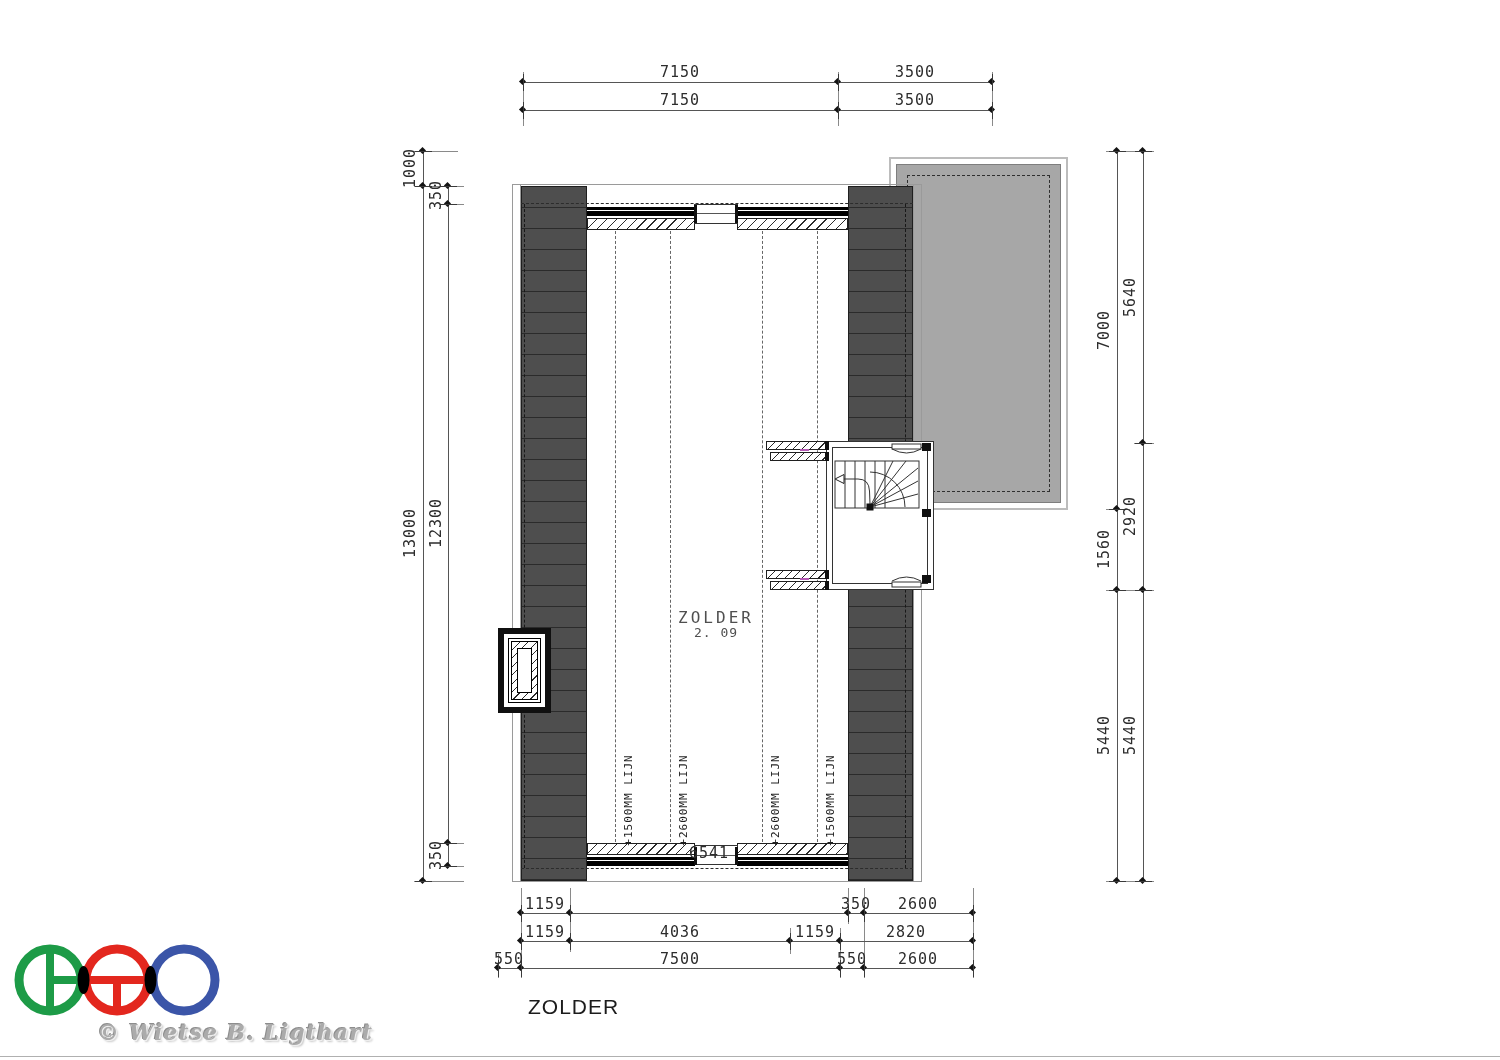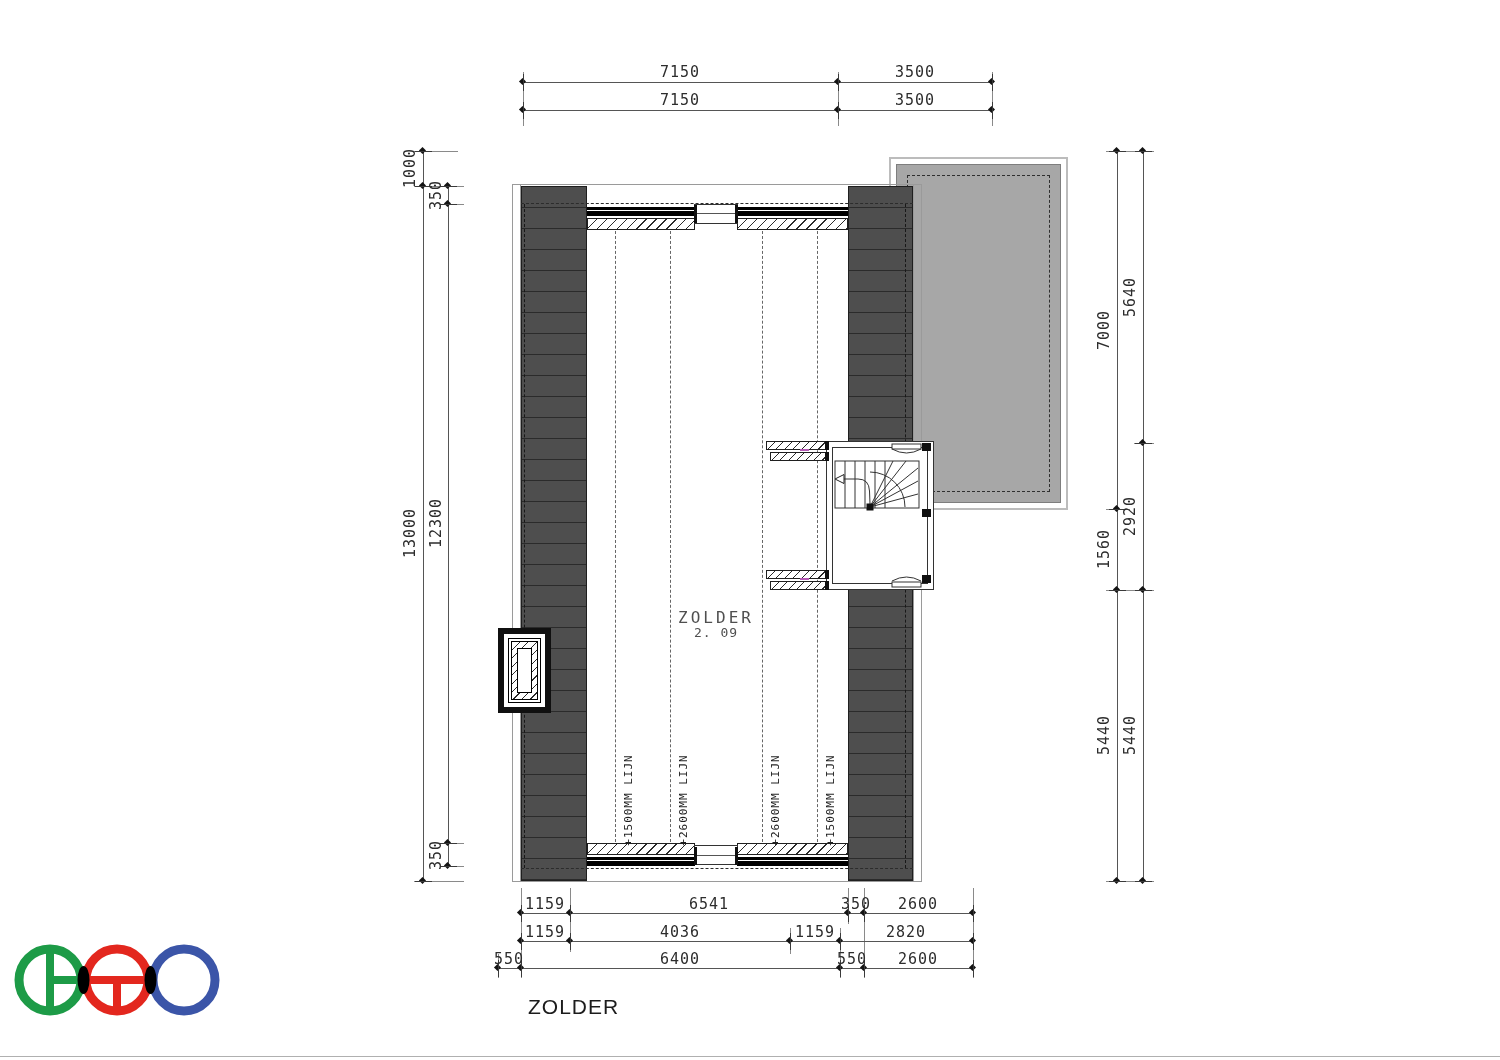--- a/index.html
+++ b/index.html
@@ -165,21 +165,21 @@
   <div class="ext-v" style="left:973px;top:888px;height:90px;"></div>
   <div class="ext-v" style="left:498px;top:954px;height:24px;"></div>
 
   <div class="dim-line-h" style="left:521px;top:913px;width:452px;"></div>
   <i class="pt h" style="left:521px;top:913px;"></i>
   <i class="pt h" style="left:570px;top:913px;"></i>
   <i class="pt h" style="left:848px;top:913px;"></i>
   <i class="pt h" style="left:864px;top:913px;"></i>
   <i class="pt h" style="left:973px;top:913px;"></i>
   <span class="dlab" style="left:545px;top:895px;">1159</span>
-  <span class="dlab" style="left:709px;top:895px;">6541</span>
+  <span class="dlab" style="left:709px;top:844px;">6541</span>
   <span class="dlab" style="left:856px;top:895px;">350</span>
   <span class="dlab" style="left:918px;top:895px;">2600</span>
 
   <div class="dim-line-h" style="left:521px;top:941px;width:452px;"></div>
   <i class="pt h" style="left:521px;top:941px;"></i>
   <i class="pt h" style="left:570px;top:941px;"></i>
   <i class="pt h" style="left:790px;top:941px;"></i>
   <i class="pt h" style="left:840px;top:941px;"></i>
   <i class="pt h" style="left:973px;top:941px;"></i>
   <span class="dlab" style="left:545px;top:923px;">1159</span>
@@ -187,21 +187,21 @@
   <span class="dlab" style="left:815px;top:923px;">1159</span>
   <span class="dlab" style="left:906px;top:923px;">2820</span>
 
   <div class="dim-line-h" style="left:498px;top:968px;width:475px;"></div>
   <i class="pt h" style="left:498px;top:968px;"></i>
   <i class="pt h" style="left:521px;top:968px;"></i>
   <i class="pt h" style="left:840px;top:968px;"></i>
   <i class="pt h" style="left:864px;top:968px;"></i>
   <i class="pt h" style="left:973px;top:968px;"></i>
   <span class="dlab" style="left:509px;top:950px;">550</span>
-  <span class="dlab" style="left:680px;top:950px;">6400</span>
+  <span class="dlab" style="left:680px;top:950px;">7500</span>
   <span class="dlab" style="left:852px;top:950px;">550</span>
   <span class="dlab" style="left:918px;top:950px;">2600</span>
 
   <div class="ext-h" style="left:414px;top:151px;width:44px;"></div>
   <div class="ext-h" style="left:414px;top:186px;width:50px;"></div>
   <div class="ext-h" style="left:440px;top:204px;width:24px;"></div>
   <div class="ext-h" style="left:440px;top:843px;width:24px;"></div>
   <div class="ext-h" style="left:440px;top:866px;width:24px;"></div>
   <div class="ext-h" style="left:414px;top:881px;width:50px;"></div>
 
@@ -251,15 +251,16 @@
     <circle cx="40" cy="39" r="31" fill="none" stroke="#1d9b47" stroke-width="9"></circle>
     <line x1="40" y1="8" x2="40" y2="70" stroke="#1d9b47" stroke-width="8"></line>
     <line x1="40" y1="39" x2="69" y2="39" stroke="#1d9b47" stroke-width="8"></line>
     <circle cx="107" cy="39" r="31" fill="none" stroke="#e3271e" stroke-width="9"></circle>
     <line x1="78" y1="39" x2="136" y2="39" stroke="#e3271e" stroke-width="8"></line>
     <line x1="107" y1="39" x2="107" y2="69" stroke="#e3271e" stroke-width="8"></line>
     <circle cx="174" cy="39" r="31" fill="none" stroke="#3b55a8" stroke-width="9"></circle>
     <ellipse cx="73.5" cy="39" rx="6" ry="14" fill="#000"></ellipse>
     <ellipse cx="140.5" cy="39" rx="6" ry="14" fill="#000"></ellipse>
   </svg>
+  <div class="copyright" style="left:97px;top:1019px;">© Wietse B. Ligthart</div>
 
   <div class="bottom-rule"></div>
 </div>
 
 </body></html>

